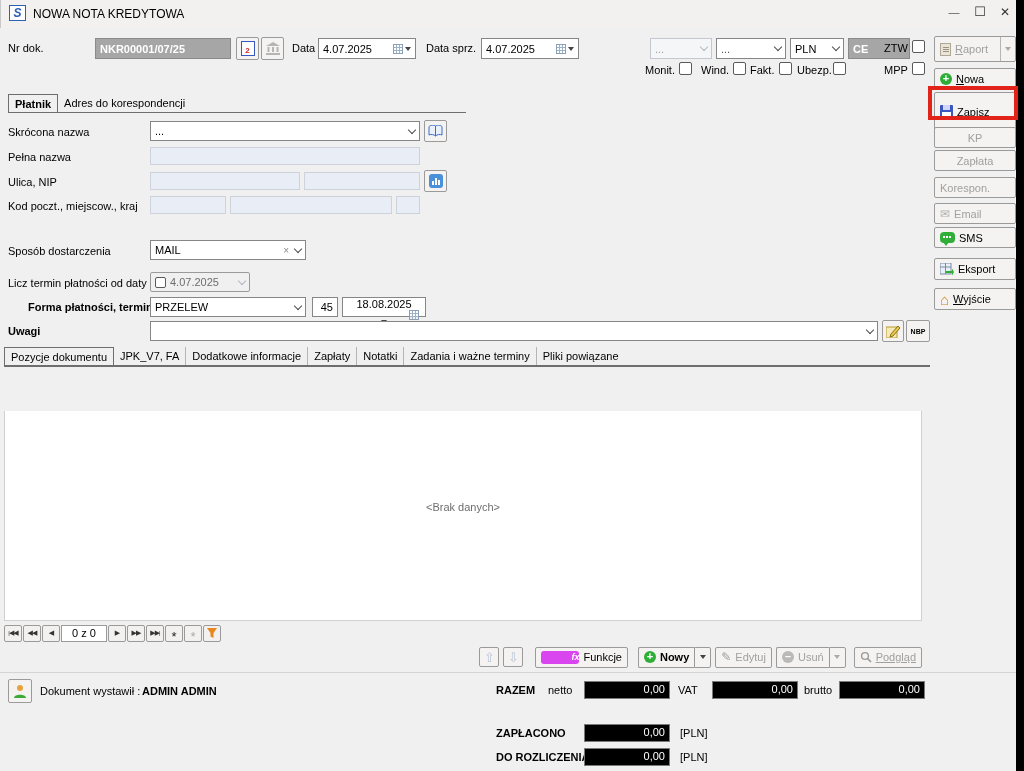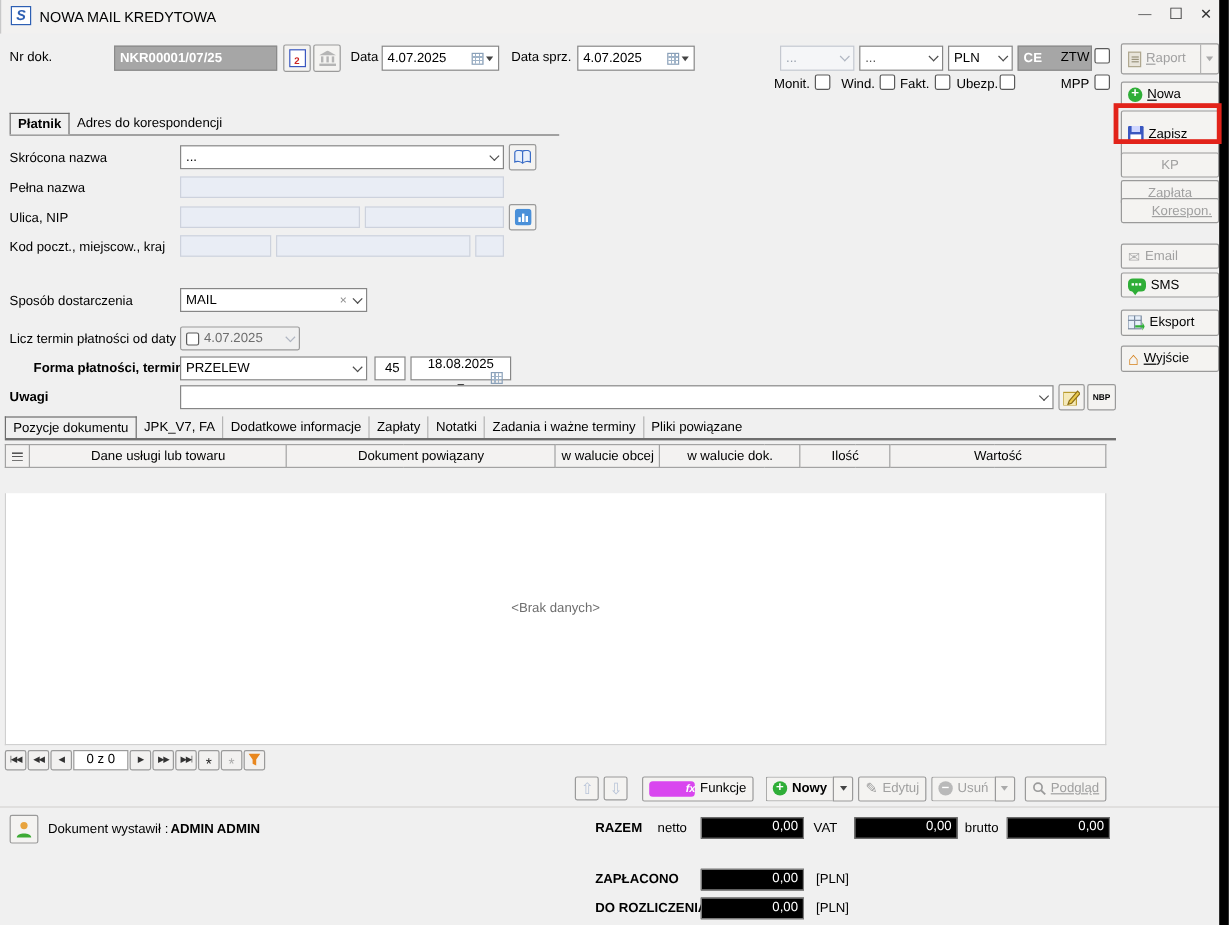--- a/index.html
+++ b/index.html
@@ -68,21 +68,21 @@
   .pager-btn { width:18px; height:17px; background:#f2f1f0; border:1px solid #9a9a9a; border-radius:2px;
                display:flex; align-items:center; justify-content:center; font-size:7px; color:#333;
                letter-spacing:-1px; flex:none; }
   .sbtn { position:absolute; left:934px; width:82px; height:21px; }
 </style>
 </head>
 <body>
 
 <div class="abs" style="left:0;top:0;width:1016px;height:28px;background:#f2f1f0;border-left:1px solid #c8c8c8;">
   <div class="abs" style="left:8px;top:5px;width:17px;height:16px;background:#fff;border:1px solid #2d5fb3;color:#2d5fb3;font-weight:bold;font-style:italic;text-align:center;line-height:14px;font-size:12px;">S</div>
-  <div class="abs lbl" style="left:32px;top:7px;font-size:12px;">NOWA MAIL KREDYTOWA</div>
+  <div class="abs lbl" style="left:32px;top:7px;font-size:12px;">NOWA NOTA KREDYTOWA</div>
   <div class="abs" style="left:942px;top:2px;width:22px;height:20px;text-align:center;color:#555;font-size:11px;line-height:20px;">—</div>
   <div class="abs" style="left:968px;top:2px;width:22px;height:20px;text-align:center;color:#333;font-size:13px;line-height:20px;">☐</div>
   <div class="abs" style="left:993px;top:2px;width:22px;height:20px;text-align:center;color:#333;font-size:12px;line-height:20px;">✕</div>
 </div>
 
 <div class="abs lbl" style="left:8px;top:42px;">Nr dok.</div>
 <div class="abs gray-field" style="left:95px;top:38px;width:136px;height:21px;">NKR00001/07/25</div>
 
 <div class="abs btn" style="left:236px;top:37px;width:23px;height:23px;justify-content:center;padding:0;">
   <span style="width:14px;height:15px;background:#fff;border:1px solid #3a57c0;position:relative;font-size:8px;color:#c22;font-weight:bold;line-height:17px;text-align:center;">2</span>
@@ -152,21 +152,21 @@
 <div class="sbtn btn" style="top:92px;height:39px;">
   <span class="ico-floppy"></span>
   <span class="mn">Zapisz</span>
 </div>
 <div class="sbtn btn dis" style="top:127px;justify-content:center;">
     <span>KP</span>
   </div>
 <div class="sbtn btn dis" style="top:150px;justify-content:center;">
     <span>Zapłata</span>
   </div>
-<div class="sbtn btn dis" style="top:165px;justify-content:flex-end;text-decoration:underline;">
+<div class="sbtn btn dis" style="top:177px;justify-content:flex-start;">
     <span>Korespon.</span>
   </div>
 <div class="sbtn btn dis" style="top:203px;">
   <span class="ico-mail">✉</span>
   <span>Email</span>
 </div>
 <div class="sbtn btn" style="top:227px;">
   <span class="ico-sms"></span>
   <span>SMS</span>
 </div>
@@ -299,31 +299,20 @@
       <col style="width:126px">
     <col style="width:86px">
       <col style="width:86px">
       <col style="width:30px">
       <col style="width:46px">
     <col style="width:28px">
       <col style="width:86px">
       <col style="width:92px">
   </colgroup>
   <tbody>
-      <tr>
-    <td>
-          <div class="menu-ico"></div>
-        </td>
-    <td>Dane usługi lub towaru</td>
-    <td colspan="2">Dokument powiązany</td>
-    <td>w walucie obcej</td>
-    <td colspan="2">w walucie dok.</td>
-    <td colspan="2">Ilość</td>
-    <td colspan="2">Wartość</td>
-  </tr>
 </tbody>
   </table>
 
 <div class="abs" style="left:4px;top:411px;width:918px;height:210px;background:#fff;border:1px solid #d0d0d0;border-top:none;text-align:center;">
   <div style="margin-top:90px;color:#6e6e6e;">&lt;Brak danych&gt;</div>
 </div>
 
 <div class="abs" style="left:4px;top:624px;height:18px;display:flex;gap:1px;align-items:center;">
   <div class="pager-btn">
       <span style="font-size:6px;">|</span>

